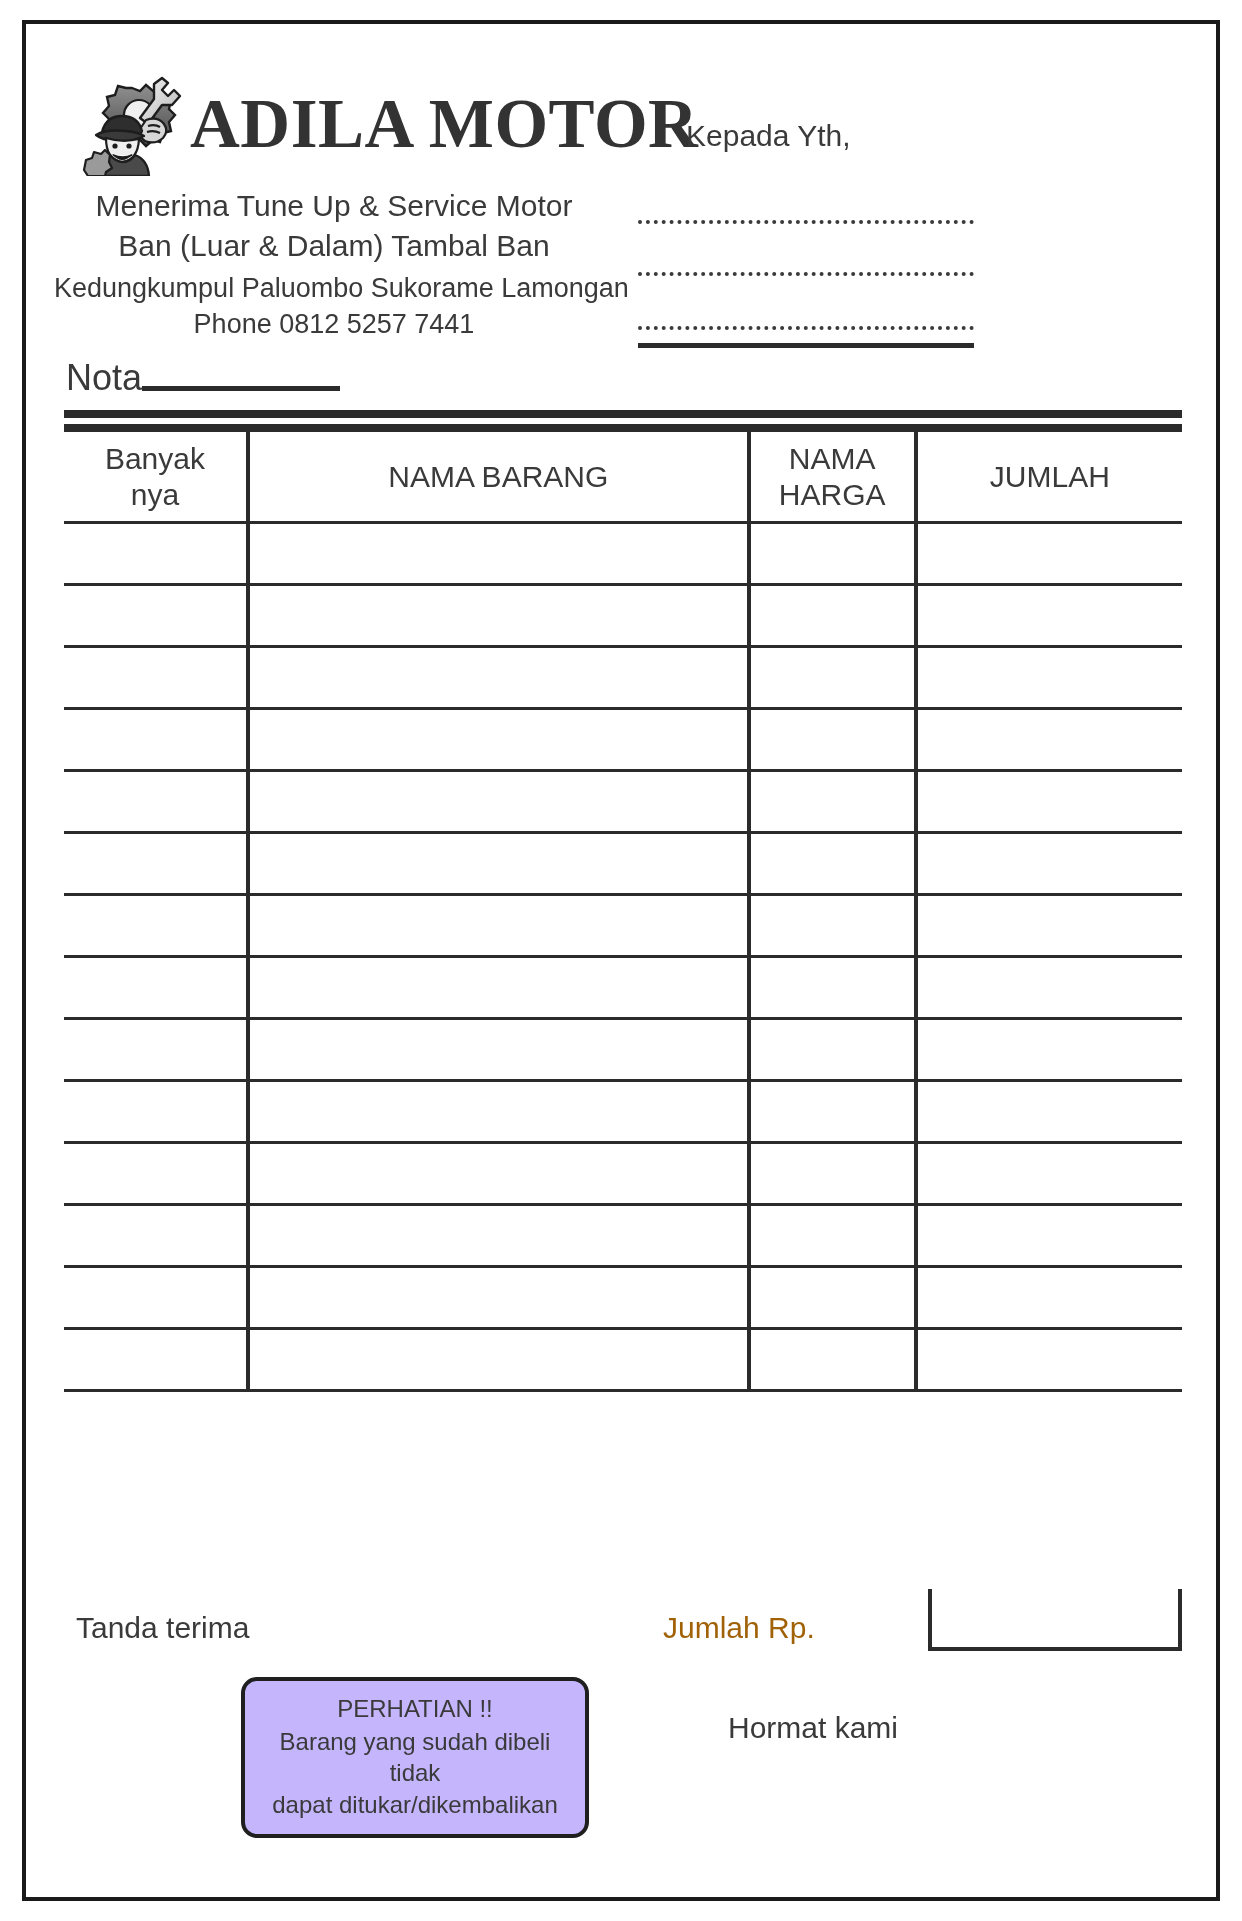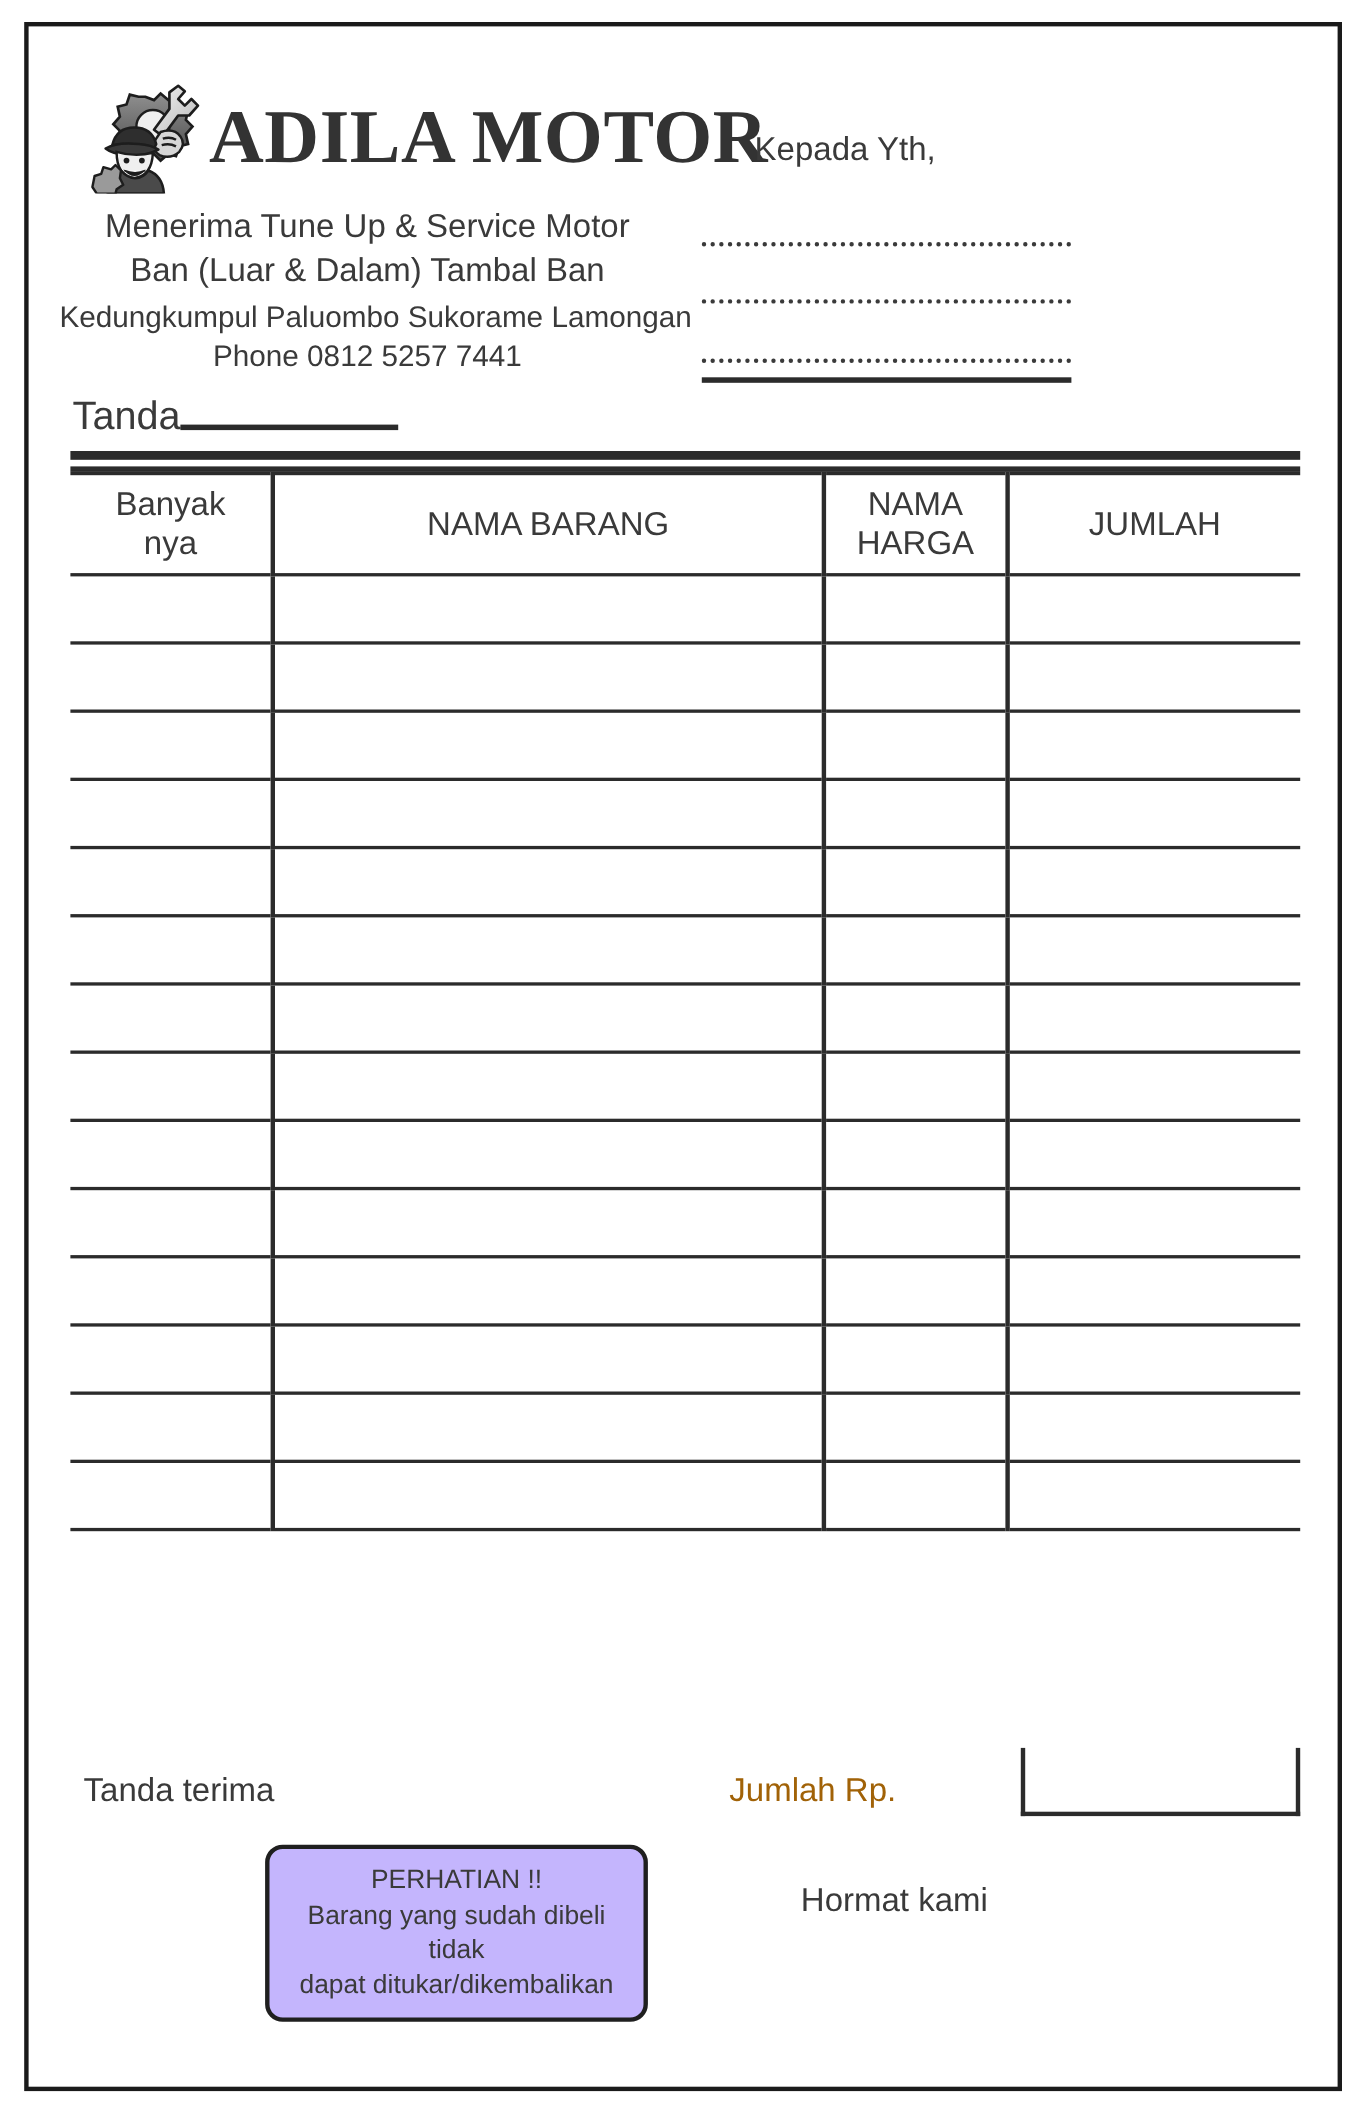--- a/index.html
+++ b/index.html
@@ -327,21 +327,21 @@
 
       <div class="recipient">
         <div class="kepada">Kepada Yth,</div>
         <div class="dot-line dl1"></div>
         <div class="dot-line dl2"></div>
         <div class="dot-line dl3"></div>
         <div class="solid-under"></div>
       </div>
 
       <div class="nota-row">
-        <span class="nota-label">Tanda</span>
+        <span class="nota-label">Nota</span>
         <span class="nota-rule"></span>
       </div>
 
       <div class="sep-thick sep-a"></div>
       <div class="sep-thick sep-b"></div>
     </div>
 
     <table class="nota-table">
       <colgroup>
         <col class="c1">

